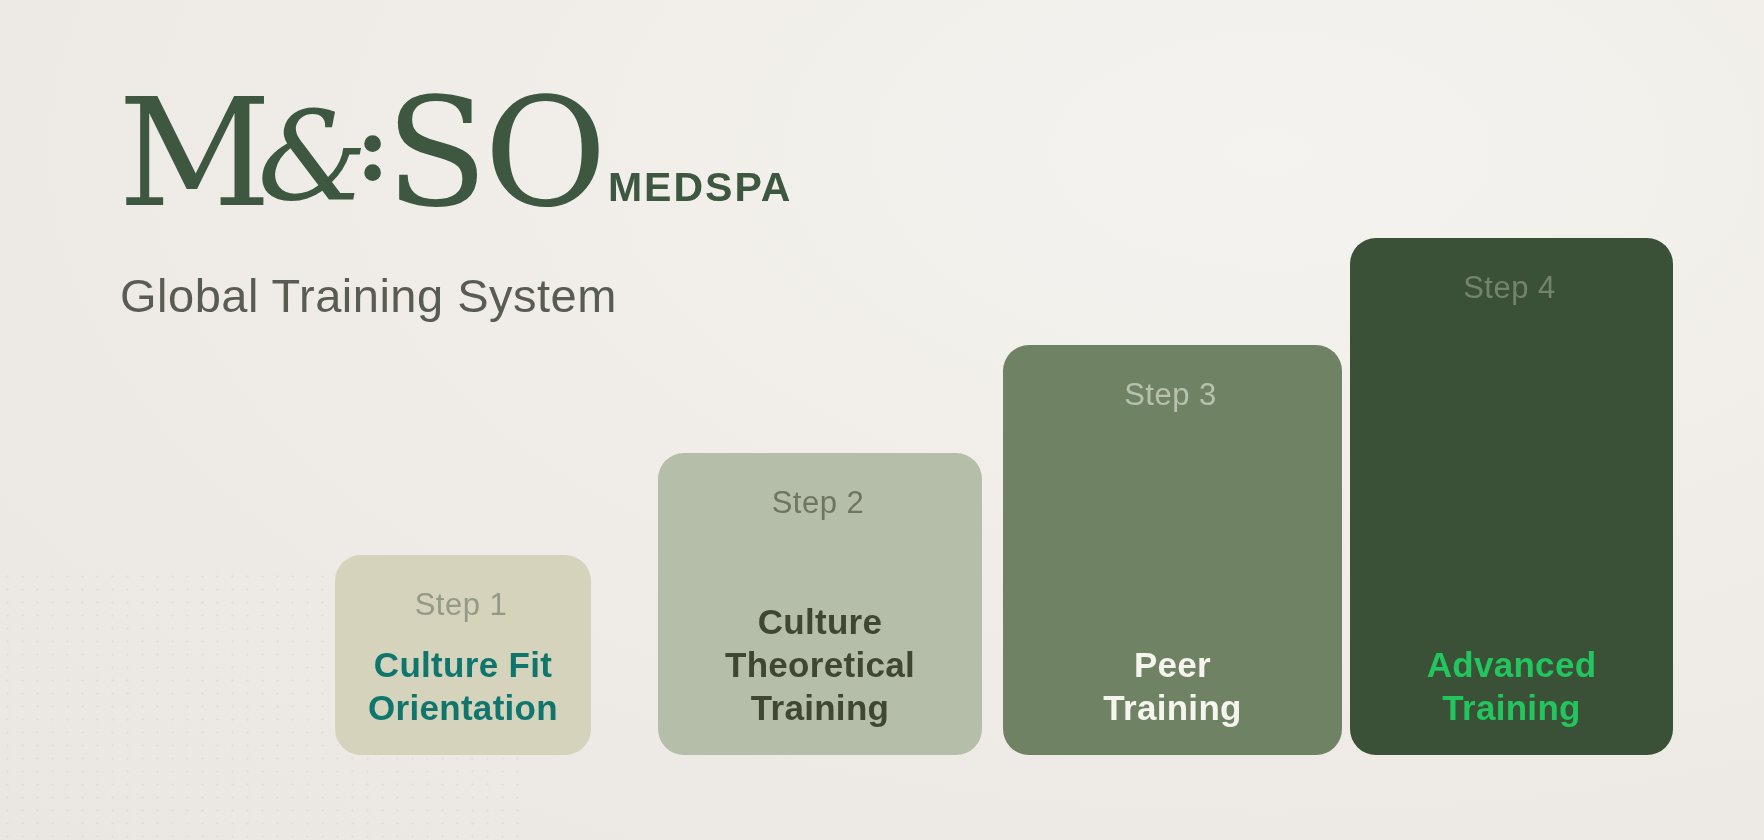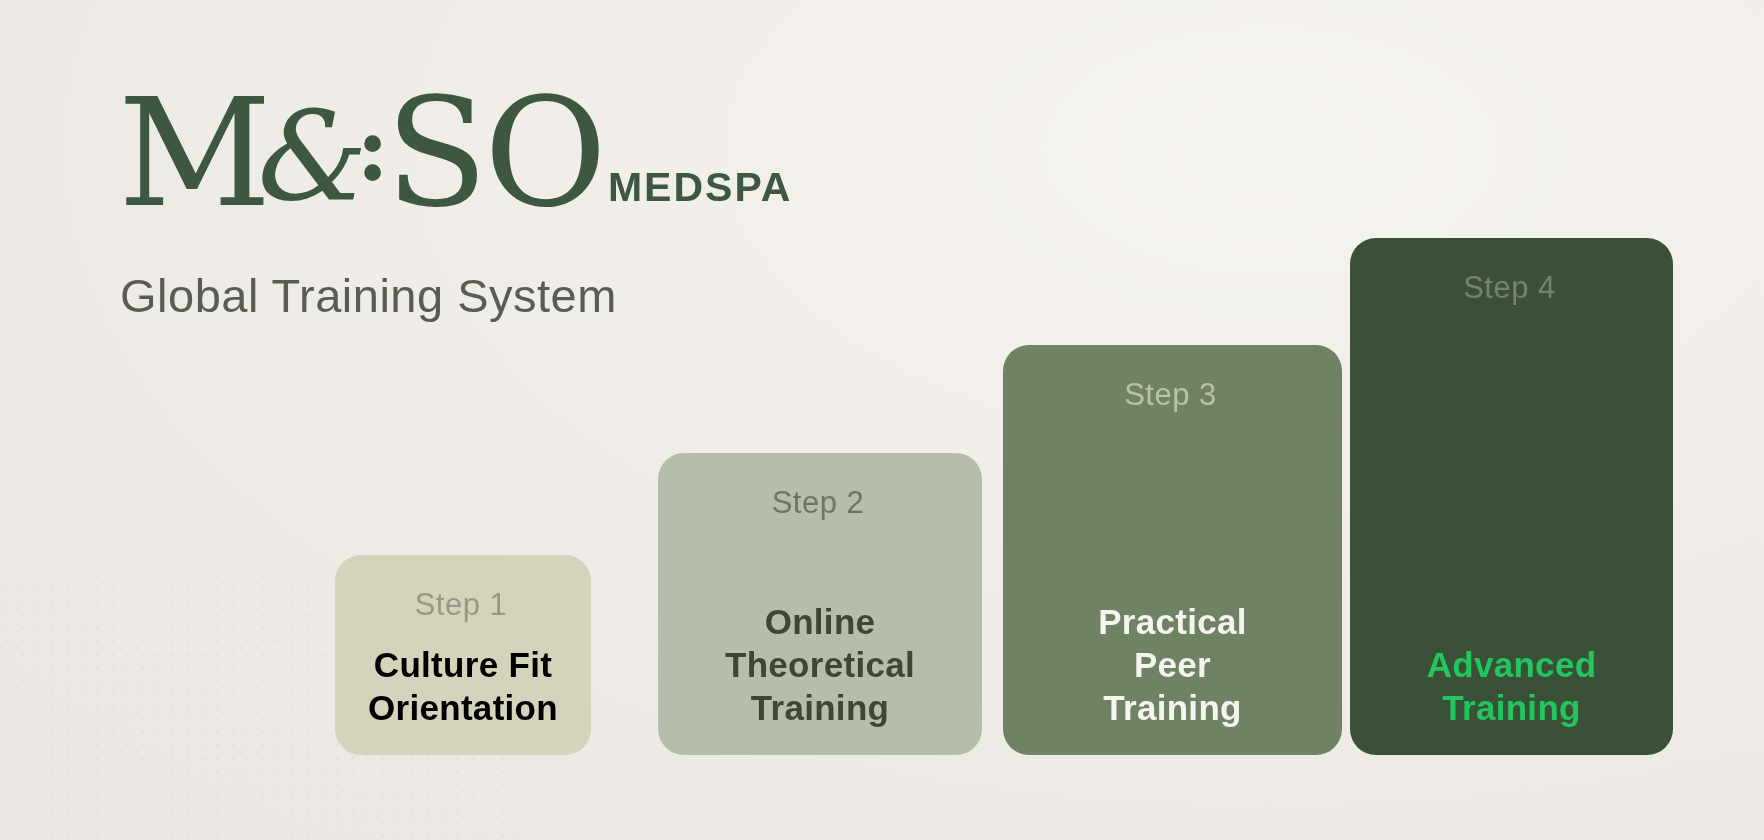--- a/index.html
+++ b/index.html
@@ -122,39 +122,38 @@
     <span class="amp">&amp;</span>
     <span class="dots">:</span>
     <span class="serif">SO</span>
     <span class="suffix">MEDSPA</span>
   </div>
 
   <div class="page-title">Global Training System</div>
 
   <div class="step-box" id="step-1" style="background-color: rgb(214, 211, 188);">
     <div class="step-label" style="color: rgb(148, 154, 134);">Step 1</div>
-    <div class="step-title" style="color: #000000;">
+    <div class="step-title" style="color: #0f766e;">
       <div>Culture Fit</div>
       <div>Orientation</div>
     </div>
   </div>
 
   <div class="step-box" id="step-2" style="background-color: rgb(181, 190, 169);">
     <div class="step-label" style="color: rgb(110, 118, 99);">Step 2</div>
     <div class="step-title" style="color: rgb(63, 71, 51);">
-      <div>Online</div>
+      <div>Culture</div>
       <div>Theoretical</div>
       <div>Training</div>
     </div>
   </div>
 
   <div class="step-box" id="step-3" style="background-color: rgb(112, 130, 100); padding-left: 14px;">
     <div class="step-label" style="color: rgb(183, 193, 172);">Step 3</div>
     <div class="step-title" style="color: rgb(245, 244, 238);">
-      <div>Practical</div>
       <div>Peer</div>
       <div>Training</div>
     </div>
   </div>
 
   <div class="step-box" id="step-4" style="background-color: rgb(58, 81, 55);">
     <div class="step-label" style="color: rgb(117, 130, 110);">Step 4</div>
     <div class="step-title" style="color: #22c55e;">
       <div>Advanced</div>
       <div>Training</div>

